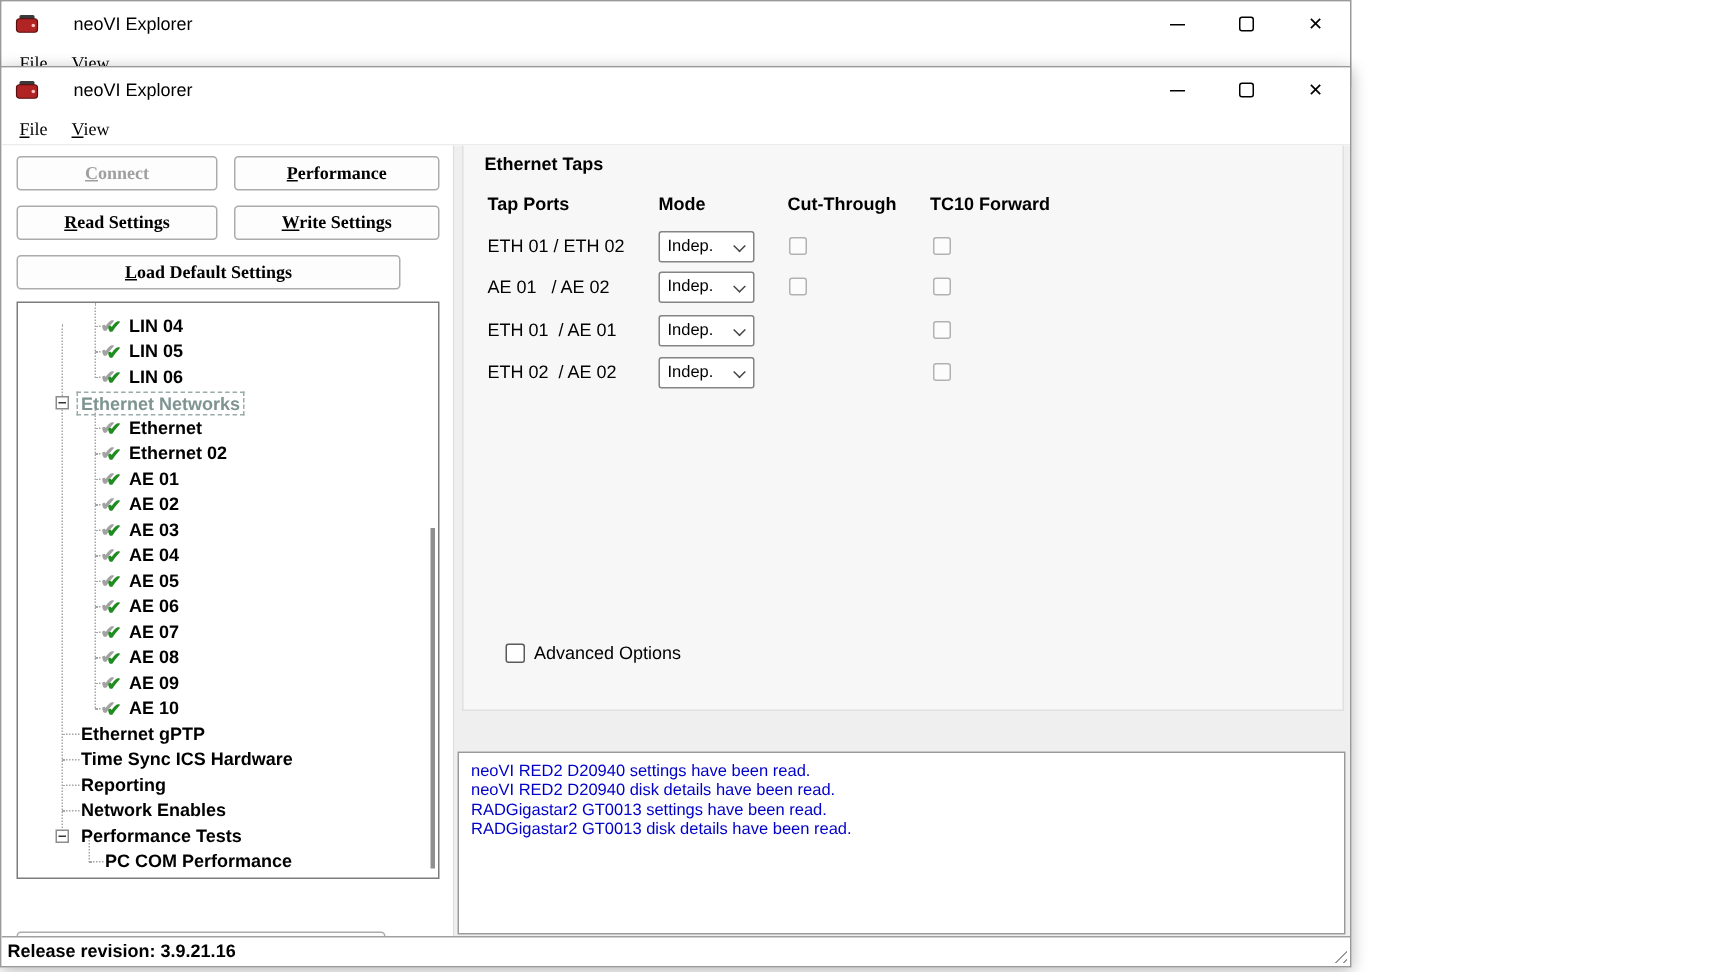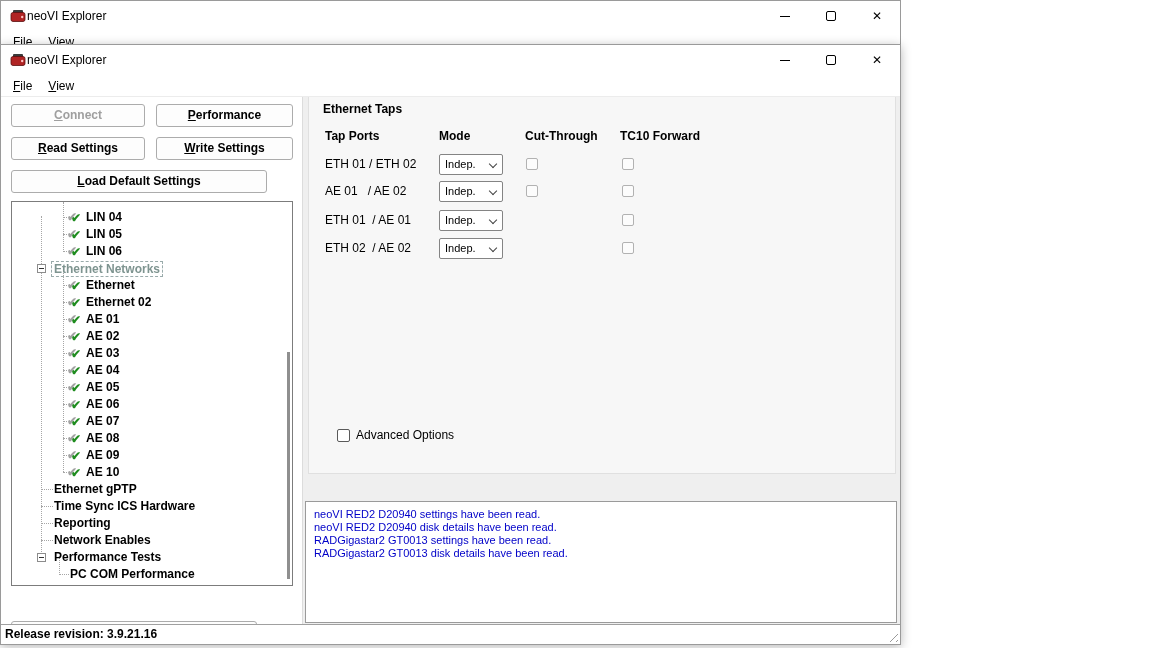--- a/index.html
+++ b/index.html
@@ -8,30 +8,30 @@
   .stage { position:relative; width:1152px; height:648px; }
 
   
   .win { position:absolute; background:#fff; border:1px solid #9a9a9a; }
   .back-win { left:0; top:0; width:901px; height:58px; overflow:hidden; z-index:1; }
   .front-win { left:0; top:44px; width:901px; height:601px; z-index:2;
                box-shadow:0 2px 10px rgba(0,0,0,.28); overflow:hidden; }
 
   .titlebar { position:relative; height:30px; background:#fff; display:flex; align-items:center; }
   .app-icon { width:16px; height:16px; margin-left:9px; flex:0 0 auto; }
-  .title-text { margin-left:1px; font-size:12px; }
+  .title-text { margin-left:23px; font-size:12px; }
   .win-controls { position:absolute; right:0; top:0; height:30px; display:flex; }
   .wc-btn { width:46px; height:30px; display:flex; align-items:center; justify-content:center; cursor:default; }
   .min-glyph { width:10px; height:1px; background:#000; }
   .max-glyph { width:10px; height:10px; border:1px solid #000; border-radius:2px; }
   .close-glyph { font-size:12px; line-height:1; }
 
   .menubar { height:22px; display:flex; align-items:center; padding-left:4px; border-bottom:1px solid #ececec; background:#fff; }
   .menu-item { padding:0 8px; height:22px; line-height:22px; }
-  .mn { display:inline-block; }
+  .mn { display:inline-block;font-family:Liberation Serif, serif; }
   .mn::first-letter { text-decoration:underline; }
 
   
   .client { position:absolute; left:0; top:52px; width:899px; height:527px; background:#fff; }
   .vdivider { position:absolute; left:301px; top:0; width:1px; height:527px; background:#dcdcdc; }
 
   .btn { position:absolute; background:#fdfdfd; border:1px solid #acacac; border-radius:3px;
          font-weight:bold; font-size:12px; text-align:center; line-height:21px; height:23px; cursor:default; }
   .btn .mn { width:100%; }
   .btn-disabled { color:#9f9f9f; }

